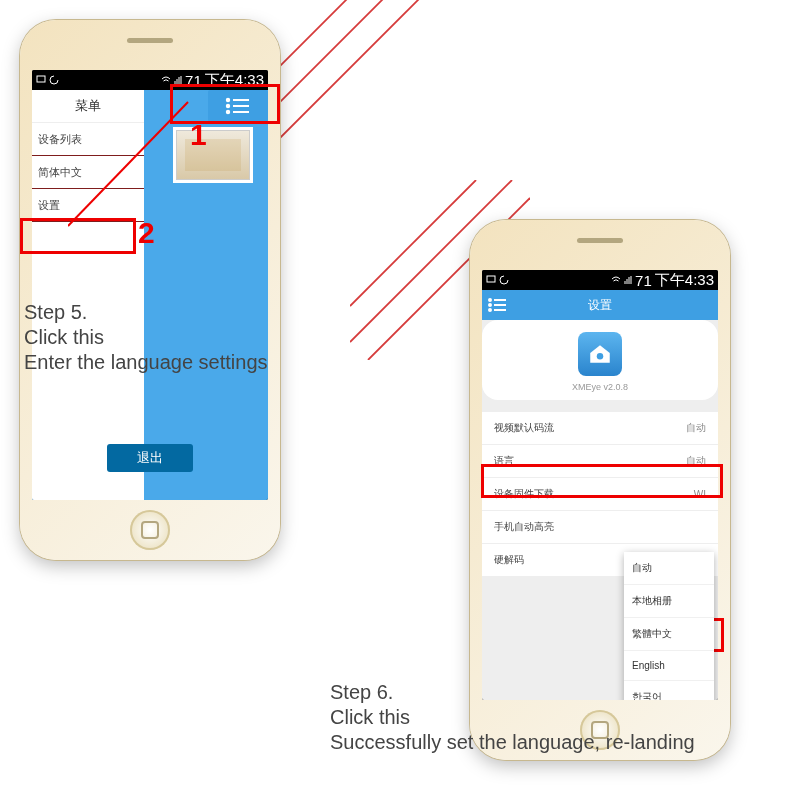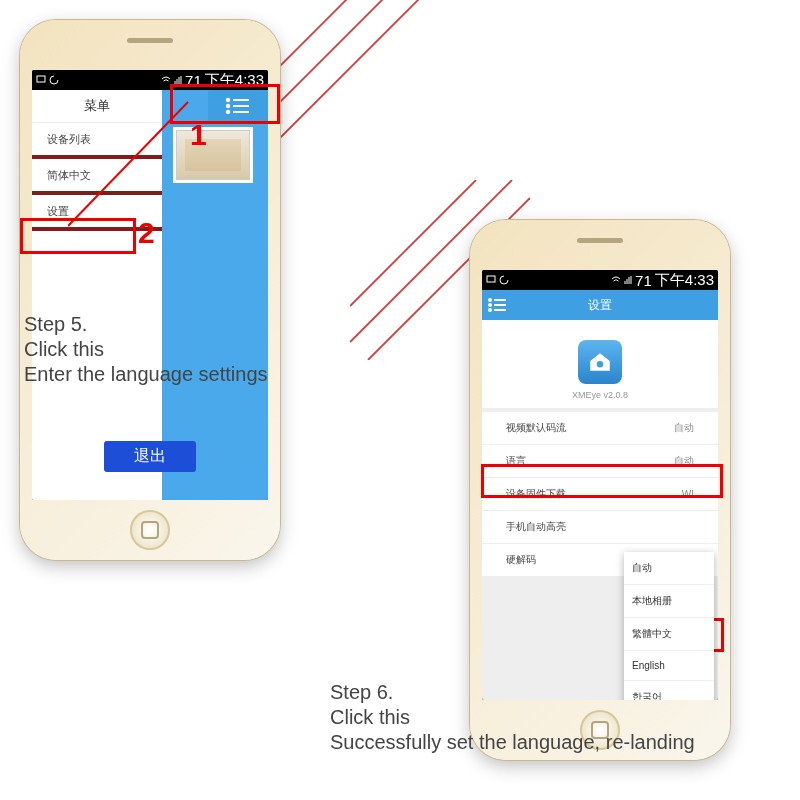--- a/index.html
+++ b/index.html
@@ -58,62 +58,62 @@
     height:20px; background:#000; color:#fff; font-size:15px;
     display:flex; justify-content:space-between; align-items:center;
     padding:0 4px;
   }
   .status .l, .status .r { display:flex; gap:3px; align-items:center; }
   .status svg { fill:#fff; }
 
   
   .p1-body { position:relative; height:calc(100% - 20px); background:#4aa9ea; }
   .sidebar {
-    position:absolute; top:0; left:0; width:130px; bottom:0; background:#fff;
+    position:absolute; top:0; left:0; width:112px; bottom:0; background:#fff;
     display:flex; flex-direction:column;
   }
   .sidebar-header { height:32px; line-height:32px; text-align:center; font-size:13px; color:#333; border-bottom:1px solid #eee;}
-  .sidebar-item { height:32px; line-height:32px; font-size:11px; color:#444; padding-left:15px; border-bottom:4px solid #7f1d1d;}
+  .sidebar-item { height:32px; line-height:32px; font-size:11px; color:#444; padding-left:6px; border-bottom:1px solid #7f1d1d;}
   .topbar-btn {
     position:absolute; top:0; right:0; width:60px; height:32px;
     display:flex; align-items:center; justify-content:center; background:#3e9fe3;
     border-radius:2px;
   }
   .topbar-btn svg { stroke:#fff; }
   .video-thumb {
     position:absolute; top:40px; right:18px; width:72px; height:48px;
     background:linear-gradient(#efe9dc,#d9c9a8);
     border:1px solid #ccc; box-shadow:0 0 0 3px #fff;
   }
   .video-thumb::after{content:"";position:absolute;inset:8px;background:#c49a4d;opacity:.2;}
   .exit-btn {
     position:absolute; bottom:28px; left:50%; transform:translateX(-50%);
-    background:#1d4ed8; color:#fff; font-size:16px; padding:5px 30px; border-radius:3px;
+    background:#0369a1; color:#fff; font-size:13px; padding:5px 30px; border-radius:3px;
   }
 
   
   .p2-body { height:calc(100% - 20px); background:#eee; display:flex; flex-direction:column; }
   .titlebar {
     height:30px; background:#3e9fe3; color:#fff; display:flex; align-items:center;
     padding:0 6px; font-size:12px;
   }
   .titlebar .menu { width:24px; display:flex; align-items:center; }
   .titlebar .menu svg { stroke:#fff; }
   .titlebar .title { flex:1; text-align:center; }
-  .app-logo-area { background:#fff; text-align:center; padding:20px 0 8px; margin-bottom:4px;}
+  .app-logo-area { background:#fff; text-align:center; padding:12px 0 8px; margin-bottom:12px;border-radius:16px;}
   .app-logo {
     width:44px;height:44px;margin:0 auto 6px;border-radius:8px;
     background:linear-gradient(#5cb5ef,#2a84cd);display:flex;align-items:center;justify-content:center;
   }
   .app-logo svg{fill:#fff;}
   .app-name{font-size:9px;color:#999;}
   .settings-list{background:#fff;}
   .settings-row{
     height:32px;display:flex;justify-content:space-between;align-items:center;
-    padding:0 24px;font-size:10px;color:#444;border-bottom:1px solid #eee;
+    padding:0 12px;font-size:10px;color:#444;border-bottom:1px solid #eee;
   }
   .settings-row .val{color:#888;font-size:10px;}
 
   .dropdown {
     position:absolute; right:4px; top:262px; width:90px; background:#fff;
     box-shadow:0 2px 8px rgba(0,0,0,.3); z-index:5;
   }
   .dropdown-item{ padding:9px 8px; font-size:10px; color:#333; border-bottom:1px solid #f0f0f0;}
 
   
@@ -200,21 +200,21 @@
 <div class="redbox" style="top:84px;left:170px;width:104px;height:34px"></div>
 <div class="redlabel" style="top:120px;left:190px">1</div>
 
 <div class="redbox" style="top:218px;left:20px;width:110px;height:30px"></div>
 <div class="redlabel" style="top:218px;left:138px">2</div>
 
 <svg class="connector" style="top:100px;left:68px" width="130" height="130">
   <line x1="0" y1="126" x2="120" y2="2"></line>
 </svg>
 
-<div class="callout" style="top:312px;left:24px">
+<div class="callout" style="top:300px;left:24px">
   <div class="t">Step 5.</div>
   <div class="t">Click this</div>
   <div class="t">Enter the language settings</div>
 </div>
 
 <div class="phone right">
   <div class="screen">
     <div class="status">
       <div class="l">
         <svg width="10" height="10" viewBox="0 0 10 10">

